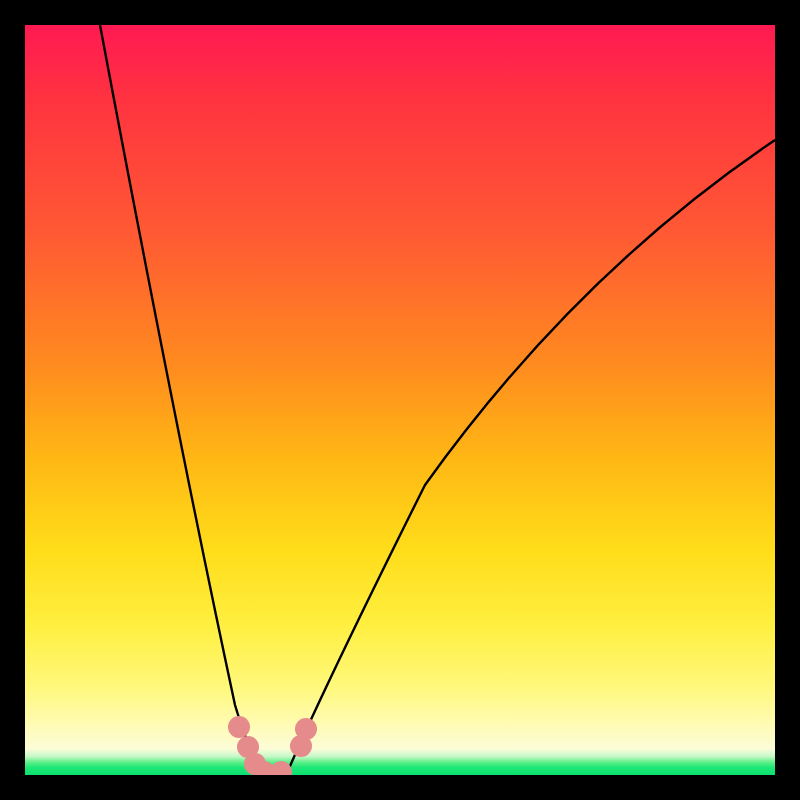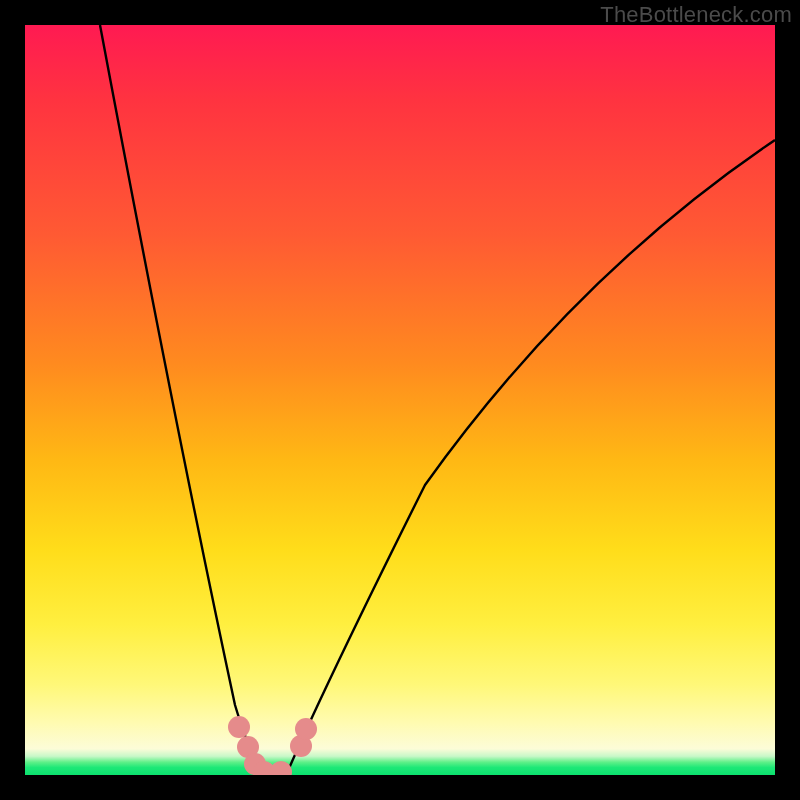--- a/index.html
+++ b/index.html
@@ -89,14 +89,13 @@
         <circle cx="223" cy="722" r="11"></circle>
         <circle cx="230" cy="739" r="11"></circle>
         <circle cx="239" cy="747" r="11"></circle>
         <circle cx="256" cy="747" r="11"></circle>
         <circle cx="276" cy="721" r="11"></circle>
         <circle cx="281" cy="704" r="11"></circle>
       </g>
     </svg>
   </div>
 
-  <div class="watermark">TheBottleneck.com</div>
 </div>
 
 </body></html>

